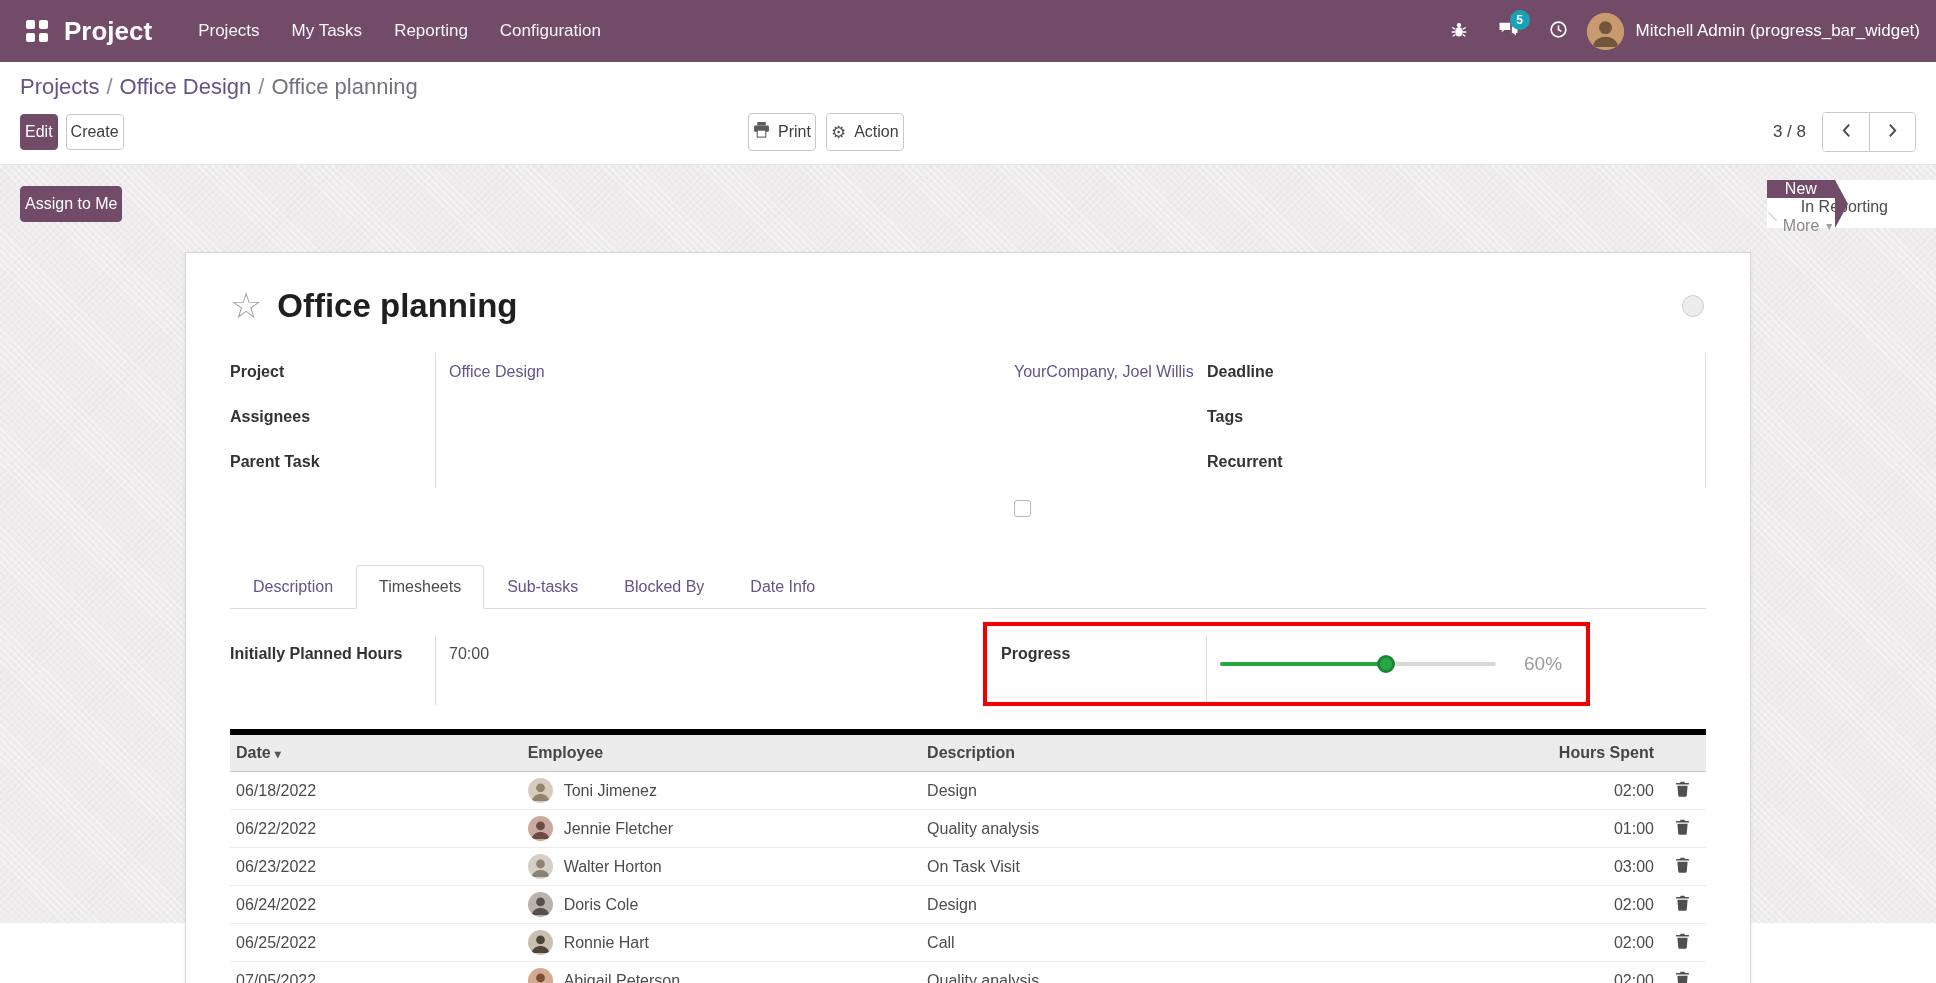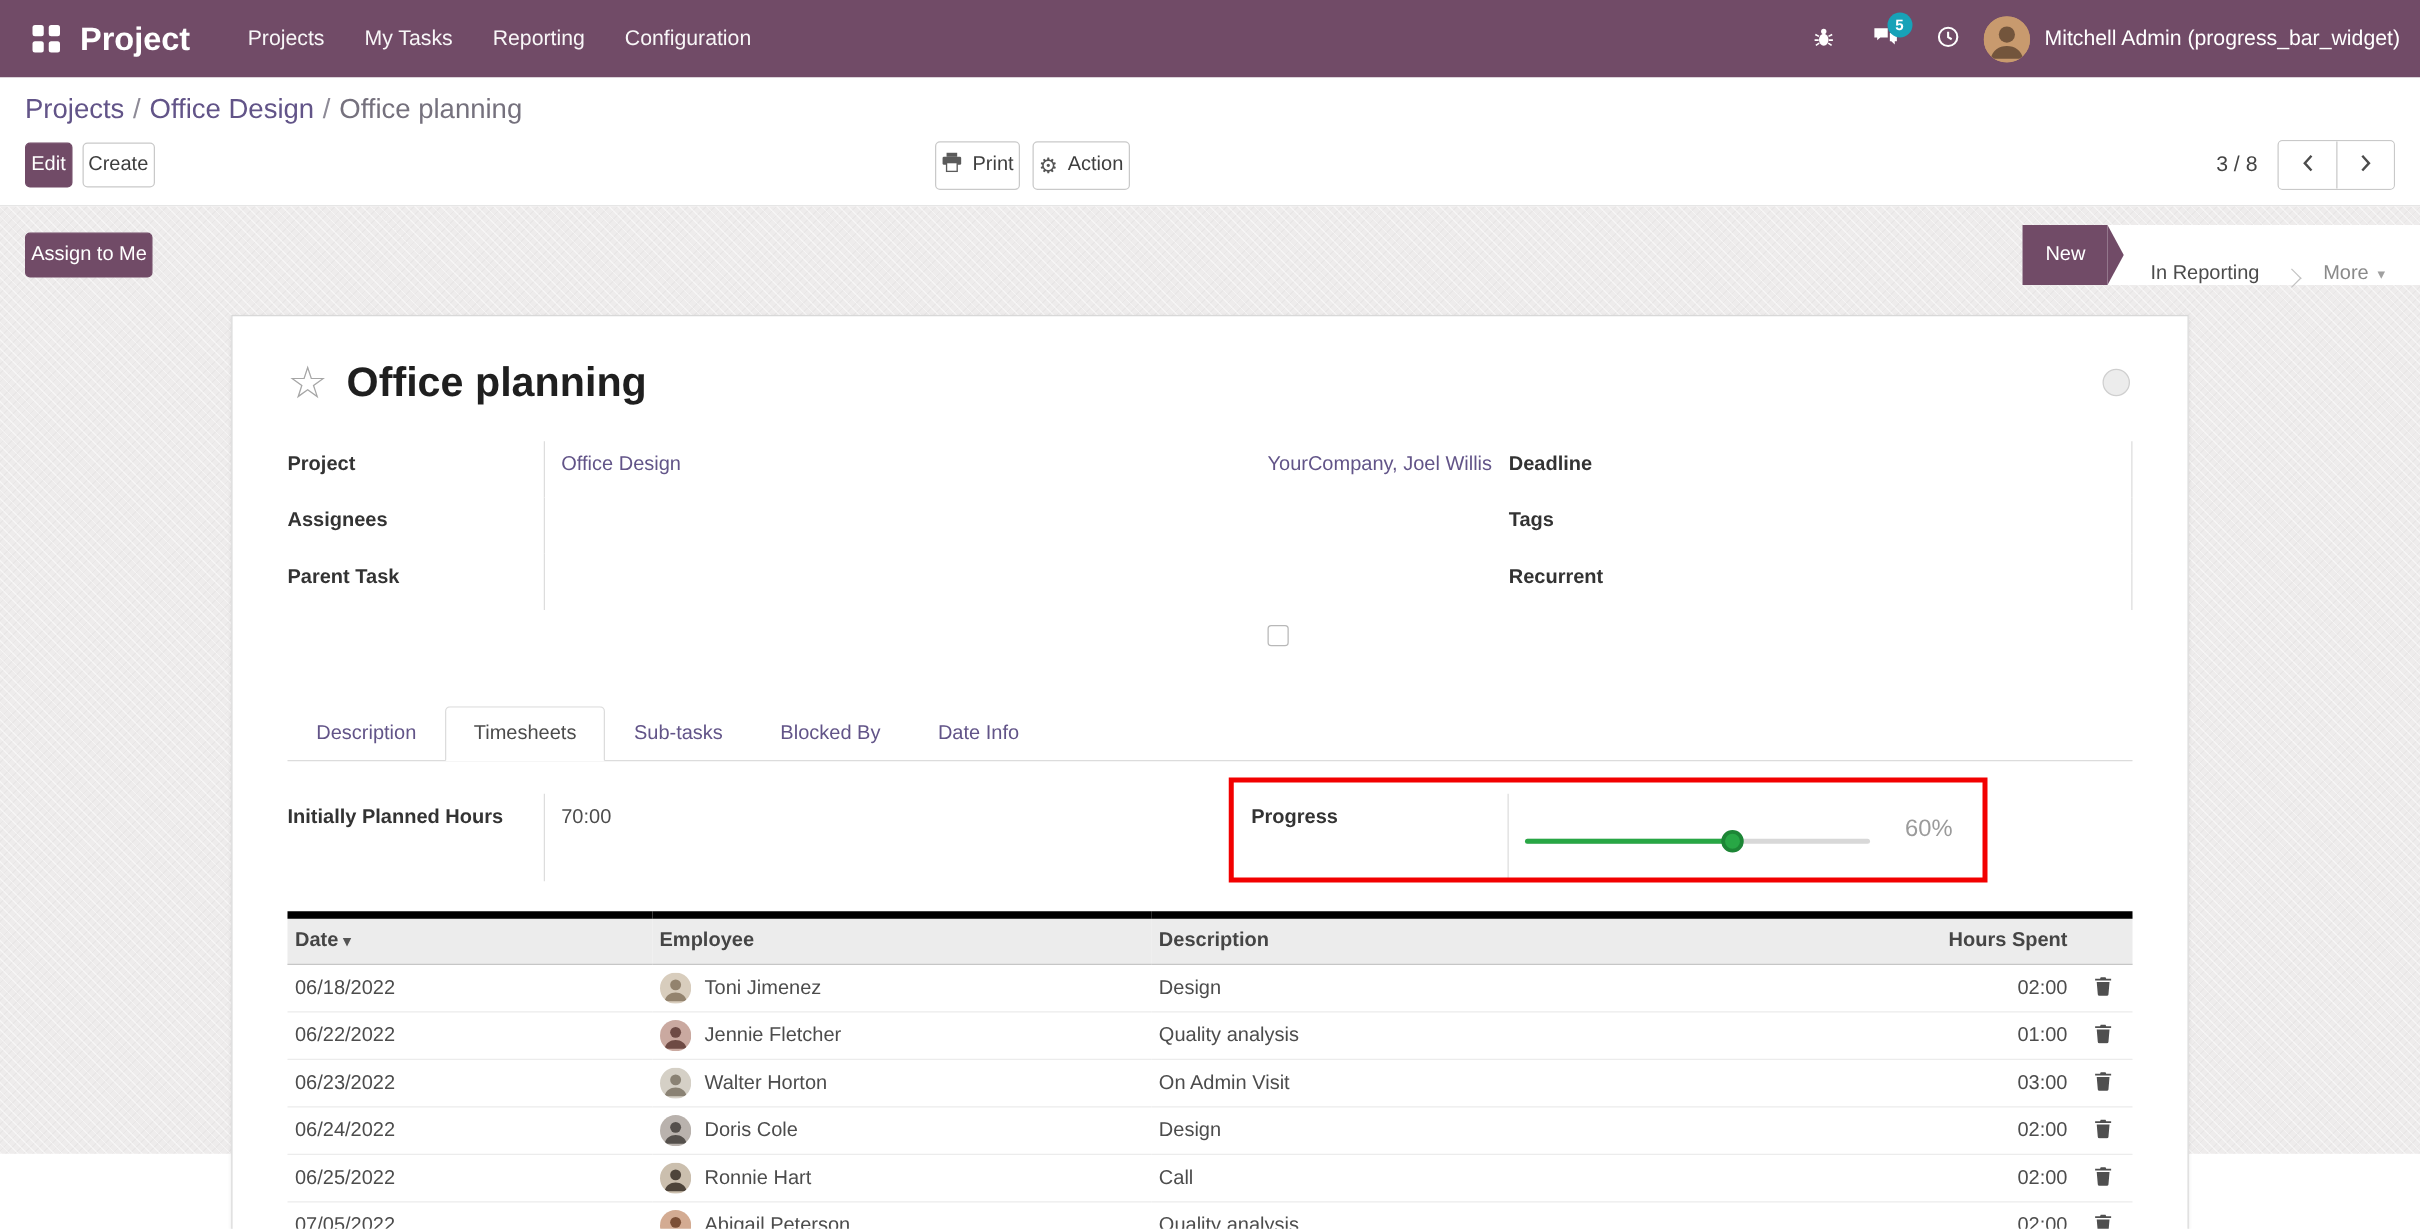--- a/index.html
+++ b/index.html
@@ -48,21 +48,21 @@
     height:758px;
     background-color:#eeecec;
     background-image:
       repeating-linear-gradient(45deg, rgba(255,255,255,.45) 0 1px, transparent 1px 5px),
       repeating-linear-gradient(-45deg, rgba(0,0,0,.022) 0 1px, transparent 1px 5px);
     padding-top:15px;
   }
 
   
   .status-row { position:relative; height:48px; display:flex; align-items:center; padding-left:20px; }
-  .stages { position:absolute; right:0; top:0; height:48px; background:#fff; display:flex; align-items:flex-end; padding-right:28px; }
+  .stages { position:absolute; right:0; top:0; height:48px; background:#fff; display:flex; align-items:flex-start; padding-right:28px;flex-direction:column; }
   .stage-active { background:#714B67; color:#fff; height:48px; display:flex; align-items:center; padding:0 18px; position:relative; font-size:16px; cursor:pointer; }
   .stage-active::after { content:""; position:absolute; left:100%; top:0; border-top:24px solid transparent; border-bottom:24px solid transparent; border-left:13px solid #714B67; z-index:2; }
   .stage { padding:0 20px 0 34px; color:#4c4c4c; font-size:16px; cursor:pointer; }
   .chev-sep { width:11px; height:11px; border-top:1px solid #c2c2c2; border-right:1px solid #c2c2c2; transform:rotate(45deg); margin-right:4px; }
   .more-stage { color:#8a8a8a; display:flex; align-items:center; gap:7px; padding-left:16px; cursor:pointer; }
   .more-caret { font-size:12px; color:#a0a0a0; }
 
   
   .sheet { width:1566px; margin:24px auto 0; background:#fff; border:1px solid #d8d8d8; box-shadow:0 1px 3px rgba(0,0,0,.08); padding:34px 44px 40px; height:1100px; }
   .title-row { position:relative; display:flex; align-items:center; gap:15px; margin-bottom:28px; }
@@ -81,21 +81,21 @@
   .tabs { margin-top:32px; display:flex; border-bottom:1px solid #dcdcdc; }
   .tab { padding:12px 22px; font-size:16px; color:#625488; cursor:pointer; border:1px solid transparent; margin-bottom:-1px; }
   .tab.active { color:#4c4c4c; background:#fff; border-color:#dcdcdc #dcdcdc #fff; border-radius:4px 4px 0 0; }
 
   
   .mid-fields { margin-top:26px; }
   .mid-fields .flabel { min-height:70px; }
   .mid-fields .fvalue { min-height:70px; }
   .progress-group { position:relative; }
   .red-box { position:absolute; left:-18px; top:-13px; width:607px; height:84px; border:4px solid #f20000; pointer-events:none; z-index:5; }
-  .slider-wrap { display:flex; align-items:flex-end; gap:28px; padding-top:8px; }
+  .slider-wrap { display:flex; align-items:center; gap:28px; padding-top:8px; }
   .slider { position:relative; width:276px; height:4px; background:#d8d8d8; border-radius:2px; cursor:pointer; }
   .slider-fill { position:absolute; left:0; top:0; height:100%; background:#28a745; border-radius:2px; }
   .slider-handle { position:absolute; right:-9px; top:50%; transform:translateY(-50%); width:18px; height:18px; border-radius:50%; background:#28a745; border:3px solid #1d8636; cursor:pointer; }
   .pct { font-size:19px; color:#9b9b9b; }
 
   
   .ts-table { margin-top:24px; width:100%; border-collapse:collapse; font-size:16px; }
   .ts-table thead th { background:#ececec; border-top:6px solid #000000; border-bottom:1px solid #c6c6c6; padding:9px 6px; text-align:left; font-weight:700; color:#454545; height:39px; cursor:pointer; }
   .ts-table th.num, .ts-table td.num { text-align:right; }
   .ts-table tbody td { border-bottom:1px solid #ececec; padding:5px 6px; height:38px; color:#4c4c4c; cursor:pointer; }
@@ -349,21 +349,21 @@
             <td>
                 <span class="emp-cell">
                   <span class="avatar-sm"><svg viewBox="0 0 24 24" width="100%" height="100%">
                       <rect width="24" height="24" fill="#d5d0c6"></rect>
                       <circle cx="12" cy="9.5" r="4.2" fill="#8a8274"></circle>
                       <path d="M3.6 22c.9-4.4 4.3-6.6 8.4-6.6s7.5 2.2 8.4 6.6z" fill="#8a8274"></path>
                     </svg></span>
                   <span>Walter Horton</span>
                 </span>
               </td>
-            <td>On Admin Visit</td>
+            <td>On Task Visit</td>
             <td class="num">03:00</td>
             <td class="action-col"><button class="trash-btn"><span><svg width="15" height="16" viewBox="0 0 14 15" fill="#4f4f4f">
                       <path d="M5.2 0.8h3.6l.5 1H13v1.4H1V1.8h3.7z"></path>
                       <path d="M2.2 4.4h9.6L11 13.6a1.2 1.2 0 0 1-1.2 1.1H4.2A1.2 1.2 0 0 1 3 13.6z"></path>
                     </svg></span></button></td>
           </tr>
 
           <tr>
             <td>06/24/2022</td>
             <td>

